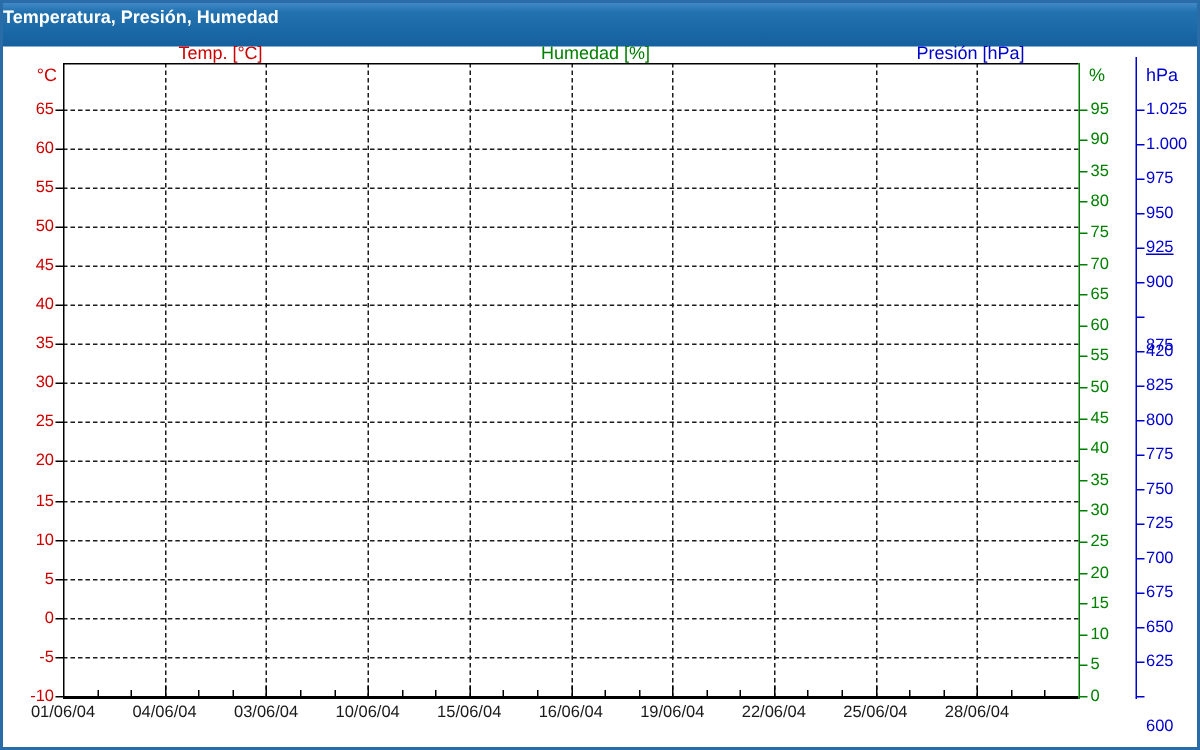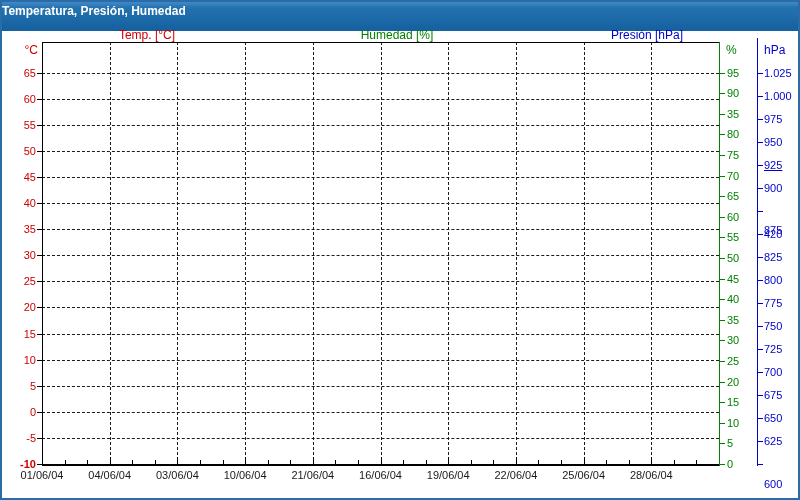--- a/index.html
+++ b/index.html
@@ -131,21 +131,21 @@
       <div class="ticklabel tl-right temp-c" style="left: 0px; top: 324.5px;">15</div>
       <div class="tickmark" style="left: 35px; top: 357.6px; width: 5px; height: 1px; background: rgb(0, 0, 0);"></div>
       <div class="ticklabel tl-right temp-c" style="left: 0px; top: 350.6px;">10</div>
       <div class="tickmark" style="left: 35px; top: 383.7px; width: 5px; height: 1px; background: rgb(0, 0, 0);"></div>
       <div class="ticklabel tl-right temp-c" style="left: 0px; top: 376.7px;">5</div>
       <div class="tickmark" style="left: 35px; top: 409.8px; width: 5px; height: 1px; background: rgb(0, 0, 0);"></div>
       <div class="ticklabel tl-right temp-c" style="left: 0px; top: 402.8px;">0</div>
       <div class="tickmark" style="left: 35px; top: 435.9px; width: 5px; height: 1px; background: rgb(0, 0, 0);"></div>
       <div class="ticklabel tl-right temp-c" style="left: 0px; top: 428.9px;">-5</div>
       <div class="tickmark" style="left: 35px; top: 462px; width: 5px; height: 1px; background: rgb(0, 0, 0);"></div>
-      <div class="ticklabel tl-right temp-c" style="left: 0px; top: 455px; font-weight: bold;">-10</div>
+      <div class="ticklabel tl-right temp-c" style="left: 0px; top: 455px;">-10</div>
       <div class="tickmark" style="left: 718px; top: 70.5px; width: 5px; height: 1px; background: rgb(0, 128, 0);"></div>
       <div class="ticklabel hum-c" style="left: 725px; top: 63.5px;">95</div>
       <div class="tickmark" style="left: 718px; top: 91.1053px; width: 5px; height: 1px; background: rgb(0, 128, 0);"></div>
       <div class="ticklabel hum-c" style="left: 725px; top: 84.1053px;">90</div>
       <div class="tickmark" style="left: 718px; top: 111.711px; width: 5px; height: 1px; background: rgb(0, 128, 0);"></div>
       <div class="ticklabel hum-c" style="left: 725px; top: 104.711px;">35</div>
       <div class="tickmark" style="left: 718px; top: 132.316px; width: 5px; height: 1px; background: rgb(0, 128, 0);"></div>
       <div class="ticklabel hum-c" style="left: 725px; top: 125.316px;">80</div>
       <div class="tickmark" style="left: 718px; top: 152.921px; width: 5px; height: 1px; background: rgb(0, 128, 0);"></div>
       <div class="ticklabel hum-c" style="left: 725px; top: 145.921px;">75</div>
@@ -213,19 +213,19 @@
       <div class="ticklabel pres-c" style="left: 762px; top: 408.941px;">650</div>
       <div class="tickmark" style="left: 756px; top: 438.971px; width: 5px; height: 1px; background: rgb(0, 0, 204);"></div>
       <div class="ticklabel pres-c" style="left: 762px; top: 431.971px;">625</div>
       <div class="tickmark" style="left: 756px; top: 462px; width: 5px; height: 1px; background: rgb(0, 0, 204);"></div>
       <div class="ticklabel pres-c" style="left: 762px; top: 455px; margin-top: 20px;">600</div>
     </div>
 <div class="xlabel" style="left: 40px;">01/06/04</div>
     <div class="xlabel" style="left: 107.7px;">04/06/04</div>
     <div class="xlabel" style="left: 175.4px;">03/06/04</div>
     <div class="xlabel" style="left: 243.1px;">10/06/04</div>
-    <div class="xlabel" style="left: 310.8px;">21/06/04</div>
+    <div class="xlabel" style="left: 310.8px;">15/06/04</div>
     <div class="xlabel" style="left: 378.5px;">16/06/04</div>
     <div class="xlabel" style="left: 446.2px;">19/06/04</div>
     <div class="xlabel" style="left: 513.9px;">22/06/04</div>
     <div class="xlabel" style="left: 581.6px;">25/06/04</div>
     <div class="xlabel" style="left: 649.3px;">28/06/04</div>
   </div>
 
 </body></html>

